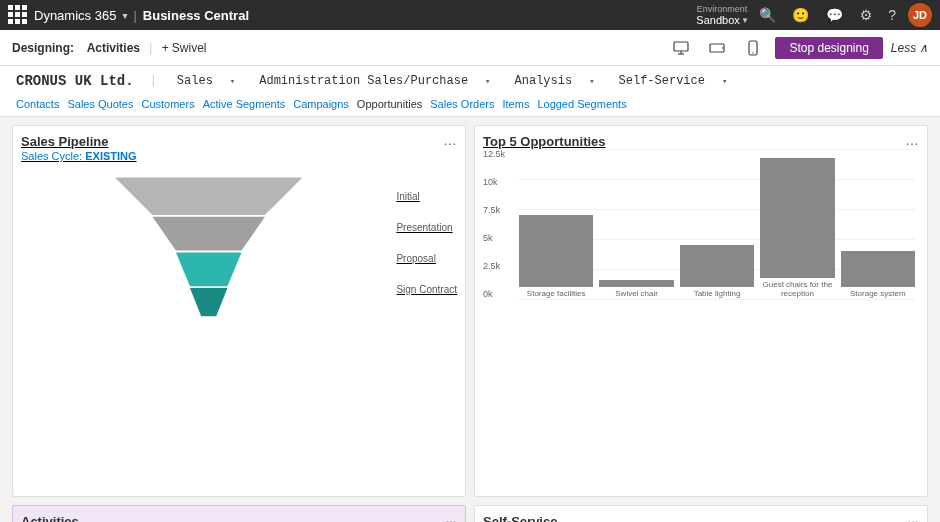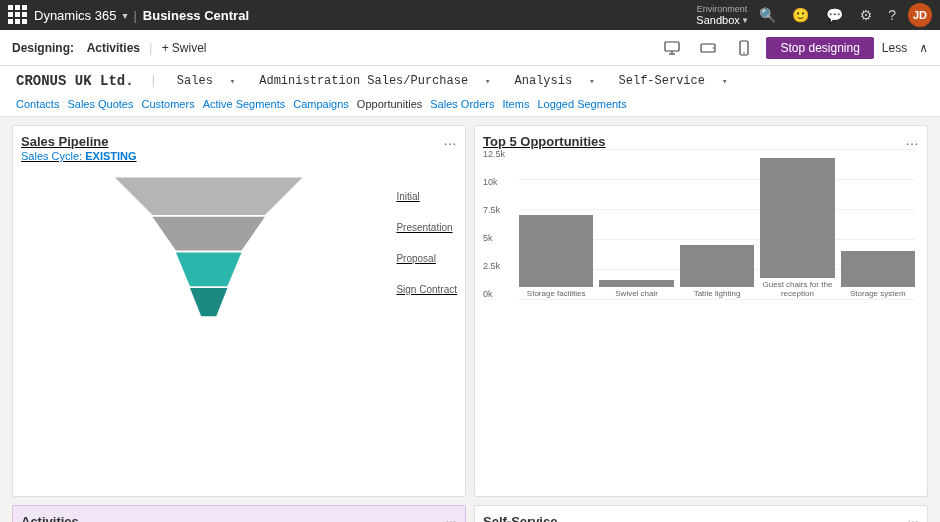--- a/index.html
+++ b/index.html
@@ -121,23 +121,23 @@
       display: flex; align-items: center; justify-content: center;
       border-radius: 2px;
     }
     .stop-btn {
       background: #7b2d8b;
       color: #fff; border: none;
       padding: 4px 14px; border-radius: 2px;
       font-size: 12px; cursor: pointer;
     }
     .less-btn {
-      display: flex; align-items: flex-start; gap: 12px;
+      display: flex; align-items: flex-start; gap: 3px;
       background: none; border: none;
-      color: #323130; font-size: 12px; cursor: pointer;
+      color: #323130; font-size: 12px; cursor: pointer; font-style: italic;
     }
 
     
     .company-header {
       background: #fff;
       padding: 6px 16px 0 16px;
       border-bottom: 1px solid #e1dfdd;
     }
     .company-row {
       display: flex; align-items: center; gap: 16px;

